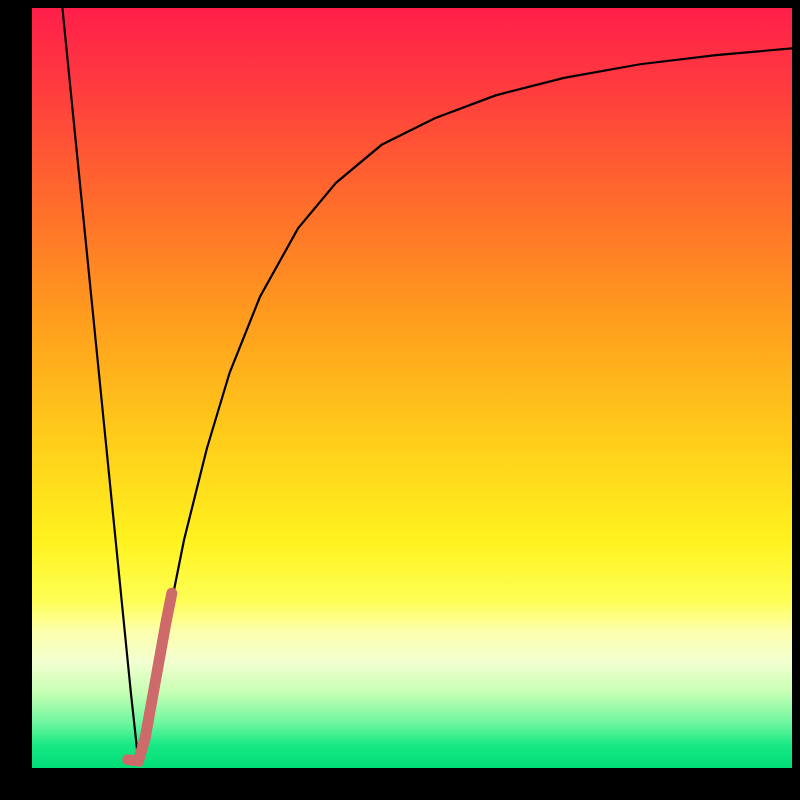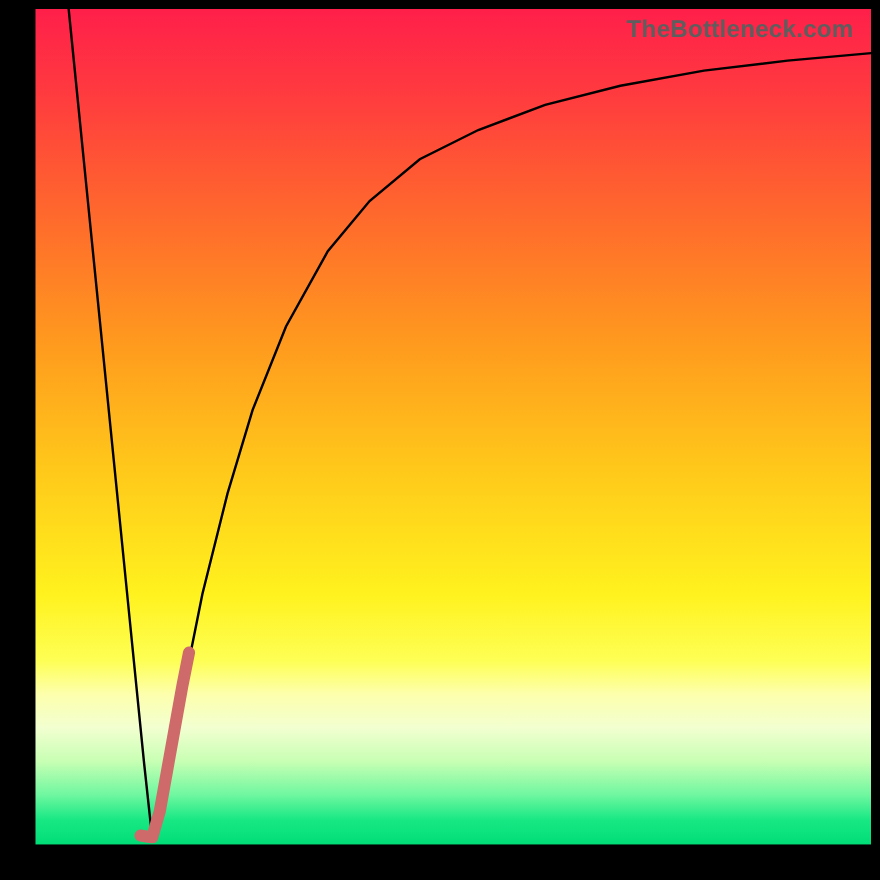--- a/index.html
+++ b/index.html
@@ -81,16 +81,15 @@
     </svg>
 
     <svg class="curves" viewBox="0 0 100 100" preserveAspectRatio="none">
       <g id="series-group">
           <path d="M4.000 0.000 L5.000 10.000 L6.000 20.000 L7.000 30.000 L8.000 40.000 L9.000 50.000 L10.000 60.000 L11.000 70.000 L12.000 80.000 L13.000 90.000 L14.000 99.200" fill="none" stroke="#000000" stroke-width="2.2" vector-effect="non-scaling-stroke"></path>
           <path d="M14.000 99.200 L16.000 90.000 L18.000 80.000 L20.000 70.000 L23.000 58.000 L26.000 48.000 L30.000 38.000 L35.000 29.000 L40.000 23.000 L46.000 18.000 L53.000 14.500 L61.000 11.500 L70.000 9.200 L80.000 7.400 L90.000 6.200 L100.000 5.300" fill="none" stroke="#000000" stroke-width="2.2" vector-effect="non-scaling-stroke"></path>
           <path d="M12.600 98.900 L13.300 99.000 L14.000 99.100 L14.900 96.000 L15.800 91.000 L16.700 86.000 L17.600 81.000 L18.400 77.000" fill="none" stroke="#cf6a6a" stroke-width="11" vector-effect="non-scaling-stroke" stroke-linecap="round" stroke-linejoin="round"></path>
         </g>
     </svg>
 
-    <div class="watermark">TheBottleneck.com</div>
 
   </div>
 </div>
 
 </body></html>

